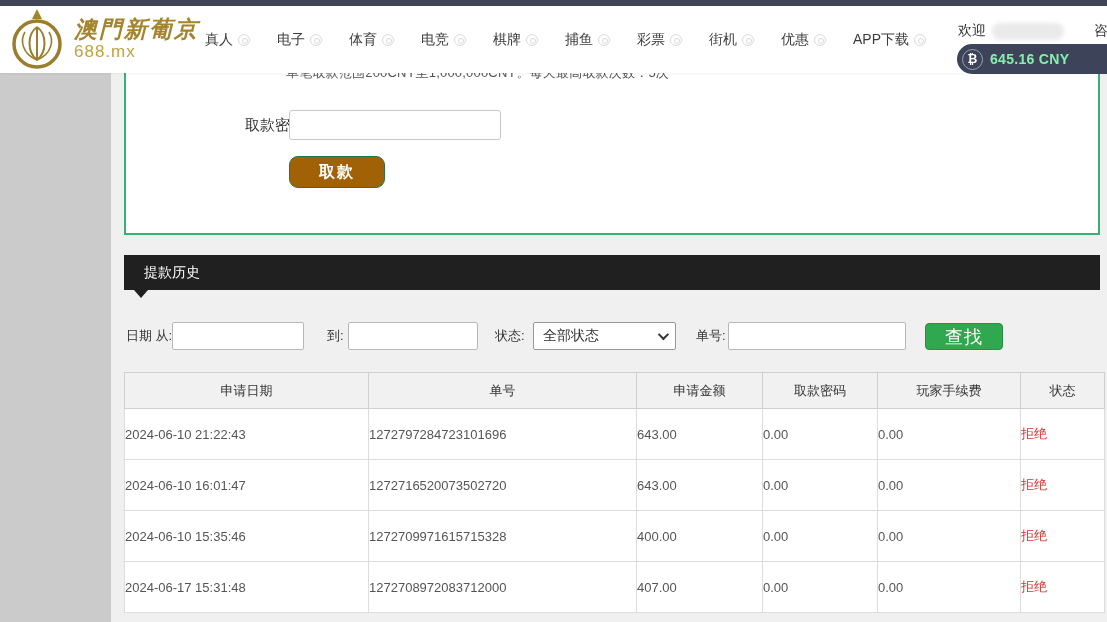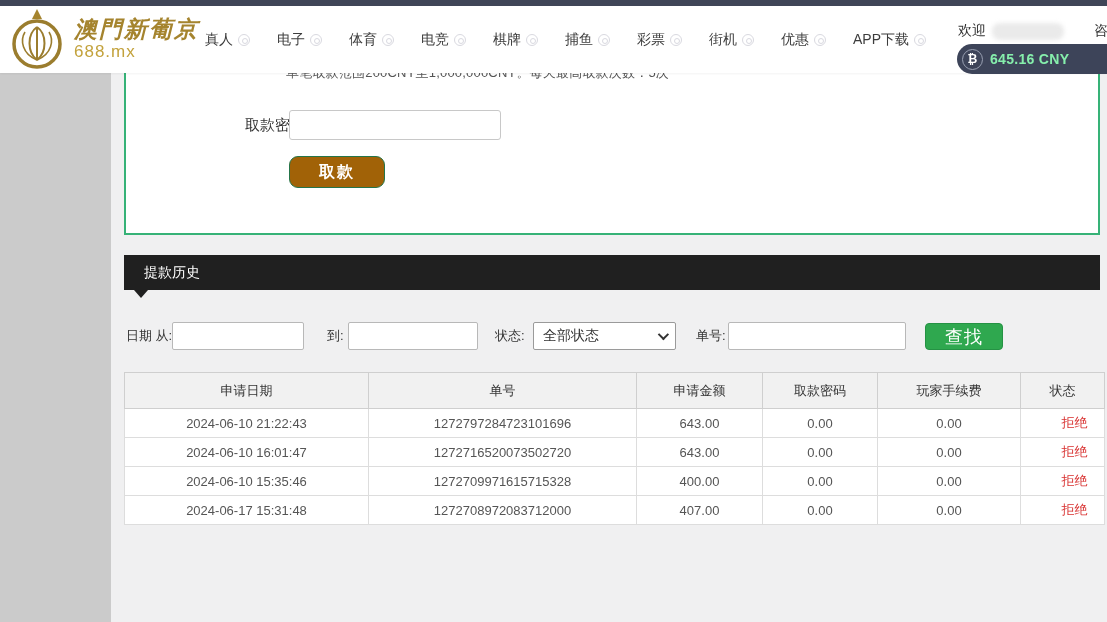--- a/index.html
+++ b/index.html
@@ -44,22 +44,22 @@
   .filters { position:absolute; left:124px; top:322px; width:976px; height:28px; z-index:10; font-size:13px; color:#333; }
   .f-label { position:absolute; line-height:28px; white-space:nowrap; }
   .f-input { position:absolute; top:0; height:28px; border:1px solid #b8b8b8; border-radius:2px; background:#fff; font-size:13px; padding:0 6px; }
   .f-select { position:absolute; top:0; height:28px; border:1px solid #9a9a9a; border-radius:2px; background:#fff; display:flex; align-items:center; justify-content:space-between; padding:0 9px; cursor:pointer; color:#333; font-size:14px; }
   .chev { width:8px; height:8px; border-right:2px solid #333; border-bottom:2px solid #333; transform:rotate(45deg) translateY(-2px); }
   .search-btn { position:absolute; left:801px; top:1px; width:78px; height:27px; background:#2fa84f; border:1px solid #259244; border-radius:4px; color:#fff; font-size:18px; cursor:pointer; letter-spacing:1px; }
   
   .tbl-wrap { position:absolute; left:124px; top:372px; width:980px; z-index:10; }
   table { width:980px; border-collapse:collapse; table-layout:fixed; background:#fff; }
   th { height:36px; background:#f1f1f1; border:1px solid #cfcfcf; font-size:13px; font-weight:normal; color:#333; }
-  td { height:29px; border:1px solid #ddd; font-size:13px; color:#555; text-align:center; background:#fff; }
-  td.status { color:#d8302f;padding-left:24px; }
+  td { height:51px; border:1px solid #ddd; font-size:13px; color:#555; background:#fff; }
+  td.status { color:#d8302f; }
 </style>
 </head>
 <body>
 
 <div class="top-strip"></div>
 
 <div class="panel">
   <div class="notice">单笔取款范围200CNY至1,000,000CNY。每天最高取款次数：5次</div>
   <div class="pw-label-wrap">取款密码:</div>
   <input class="pw-input" type="text" value="" style="">

